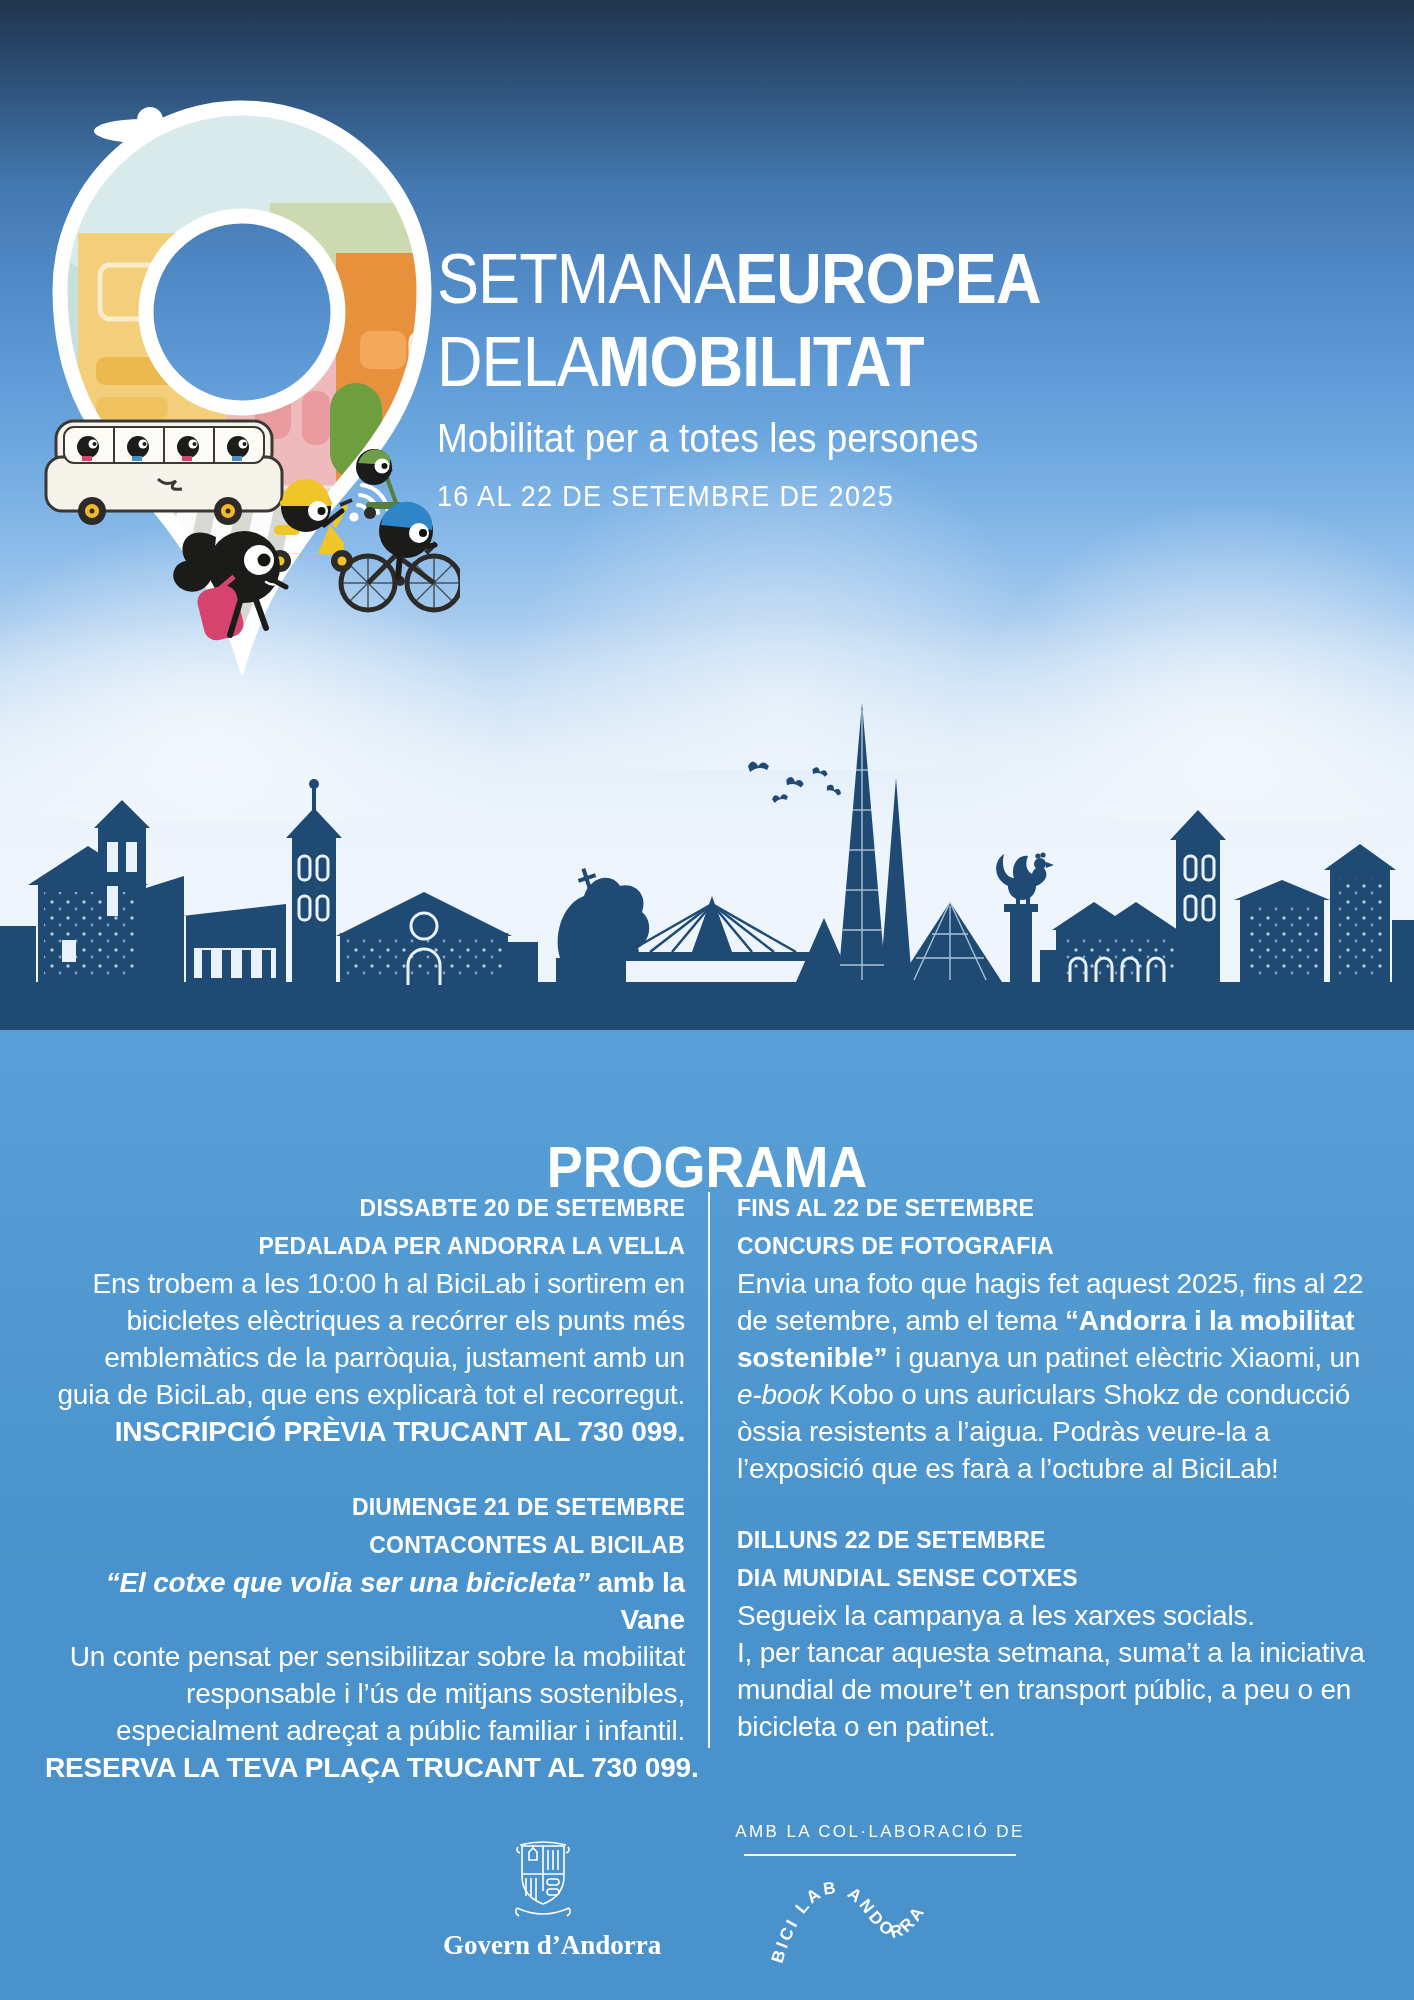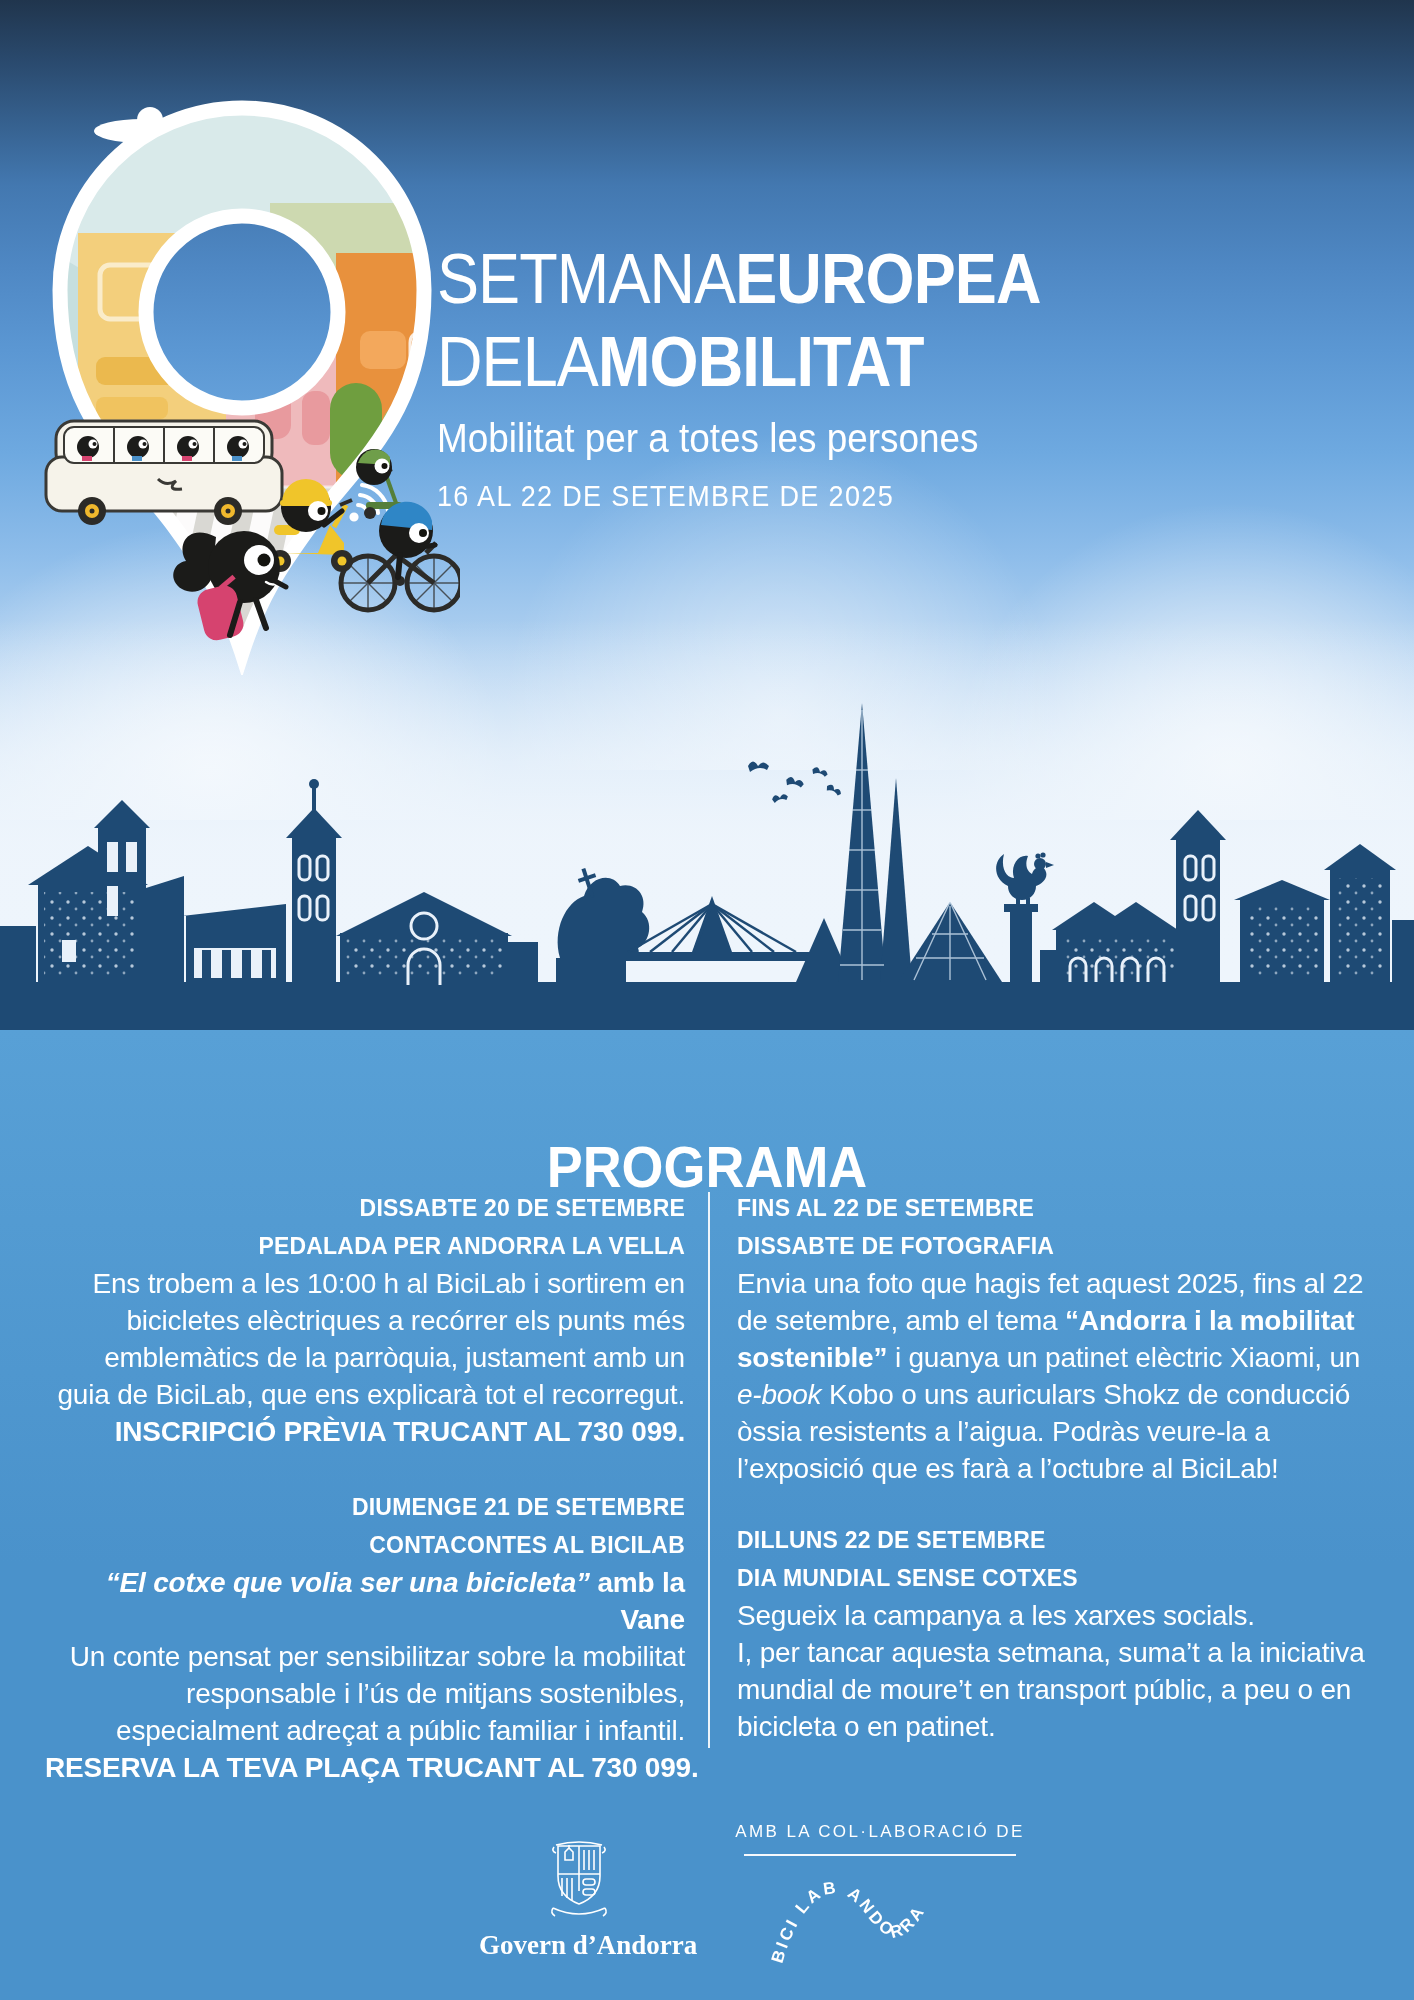--- a/index.html
+++ b/index.html
@@ -46,21 +46,21 @@
   .col .cta{font-weight:800;white-space:nowrap;}
   .col-left{left:45px;top:1189px;width:640px;text-align:right;}
   .col-right{left:737px;top:1189px;width:628px;text-align:left;}
   .block2-l{margin-top:38px;}
   .block2-r{margin-top:34px;}
   .seg-b{font-weight:800;}
   .seg-i{font-style:italic;}
   .divider{position:absolute;left:708px;top:1192px;width:2px;height:556px;background:rgba(255,255,255,.9);}
 
   
-  .govern{position:absolute;left:443px;top:1838px;width:200px;text-align:center;margin-left:36px;}
+  .govern{position:absolute;left:443px;top:1838px;width:200px;text-align:center;}
   .govern svg{display:block;margin:0 auto;}
   .govern-label{font-family:"Liberation Serif",serif;font-weight:700;font-size:27px;margin-top:8px;white-space:nowrap;}
   .collab{position:absolute;left:720px;top:1822px;width:320px;text-align:center;}
   .collab-label{font-size:17px;letter-spacing:2.4px;font-weight:400;white-space:nowrap;}
   .collab-rule{width:272px;height:2px;background:rgba(255,255,255,.95);margin:12px auto 4px auto;}
   .bicilab{display:block;margin:0 auto;}
 </style>
 </head>
 <body>
 
@@ -421,21 +421,21 @@
       <p>Un conte pensat per sensibilitzar sobre la mobilitat responsable i l’ús de mitjans sostenibles, especialment adreçat a públic familiar i infantil.</p>
       <p class="cta">RESERVA LA TEVA PLAÇA TRUCANT AL 730 099.</p>
     </div>
   </div>
 
   <div class="divider"></div>
 
   <div class="col col-right">
     <div>
       <h3>FINS AL 22 DE SETEMBRE</h3>
-      <h3>DISSABTE DE FOTOGRAFIA</h3>
+      <h3>CONCURS DE FOTOGRAFIA</h3>
       <p><span>Envia una foto que hagis fet aquest 2025, fins al 22 de setembre, amb el tema </span><span class="seg-b">“Andorra i la mobilitat sostenible”</span><span> i guanya un patinet elèctric Xiaomi, un </span><span class="seg-i">e-book</span><span> Kobo o uns auriculars Shokz de conducció òssia resistents a l’aigua. Podràs veure-la a l’exposició que es farà a l’octubre al BiciLab!</span></p>
     </div>
     <div class="block2-r">
       <h3>DILLUNS 22 DE SETEMBRE</h3>
       <h3>DIA MUNDIAL SENSE COTXES</h3>
       <p>Segueix la campanya a les xarxes socials.</p>
       <p>I, per tancar aquesta setmana, suma’t a la iniciativa mundial de moure’t en transport públic, a peu o en bicicleta o en patinet.</p>
     </div>
   </div>
 

